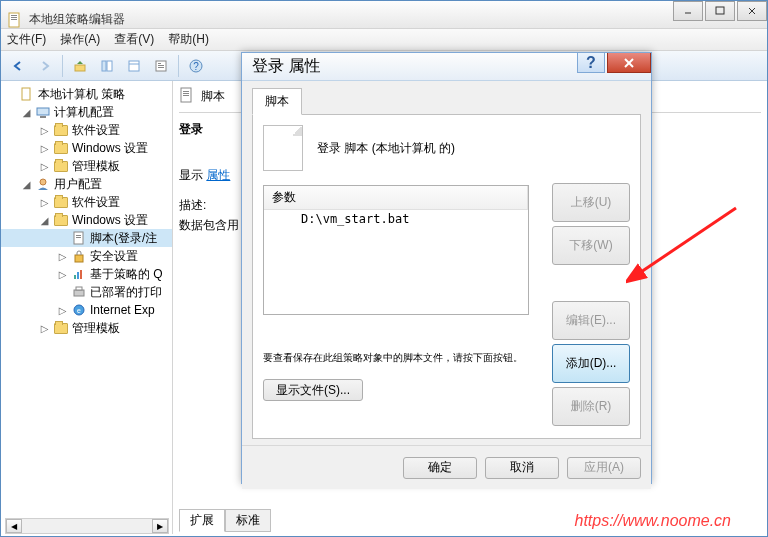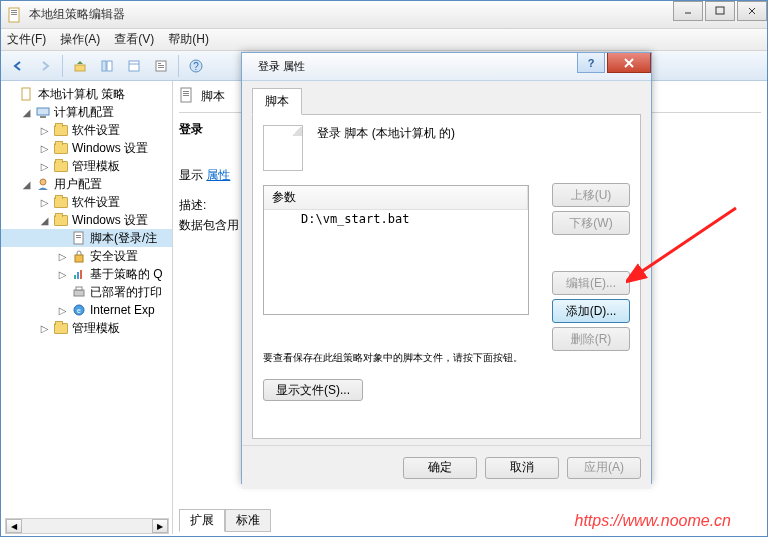--- a/index.html
+++ b/index.html
@@ -1,20 +1,20 @@
 <!DOCTYPE html>
 <html><head>
 <meta charset="utf-8">
 <style>
 * { box-sizing: border-box; margin: 0; padding: 0; font-family: "Microsoft YaHei", "SimSun", sans-serif; }
 body { width: 768px; height: 537px; background: #fff; position: relative; overflow: hidden; font-size: 12px; }
 
 
 .window { width: 768px; height: 537px; border: 1px solid #5a8cc0; background: #fff; position: absolute; }
-.titlebar { height: 28px; background: linear-gradient(#fdfdfd, #e8e8e8); border-bottom: 1px solid #d4d4d4; display: flex; align-items: center; padding-left: 6px; }
+.titlebar { height: 28px; background: linear-gradient(#fdfdfd, #e8e8e8); border-bottom: 1px solid #d4d4d4; display: flex; align-items: flex-end; padding-left: 6px; }
 .titlebar .icon { width: 16px; height: 16px; margin-right: 6px; }
 .titlebar .title { font-size: 12px; color: #333; }
 .win-controls { position: absolute; right: 0; top: 0; display: flex; }
 .win-btn { width: 30px; height: 20px; border: 1px solid #a0a0a0; background: linear-gradient(#f5f5f5,#e0e0e0); display: flex; align-items: center; justify-content: center; margin-left: 2px; }
 .win-btn svg { width: 10px; height: 10px; }
 
 .menubar { height: 22px; background: linear-gradient(#fafafa,#ececec); border-bottom: 1px solid #d4d4d4; display: flex; align-items: center; padding-left: 6px; gap: 14px; }
 .menubar span { font-size: 12px; color: #222; }
 
 .toolbar { height: 30px; background: linear-gradient(#f4f8fc,#dce8f5); border-bottom: 1px solid #b8cde2; display: flex; align-items: center; padding-left: 4px; gap: 1px; }
@@ -45,44 +45,44 @@
 .btab.active { background: #fff; border-bottom: 1px solid #fff; }
 
 .scrollbar-h { position: absolute; bottom: 2px; left: 4px; width: 164px; height: 16px; background: #f0f0f0; border: 1px solid #d0d0d0; display: flex; }
 .scrollbar-h .arrow { width: 16px; height: 14px; background: linear-gradient(#fcfcfc,#e4e4e4); border: 1px solid #b8b8b8; display: flex; align-items: center; justify-content: center; font-size: 8px; }
 .scrollbar-h .thumb { flex: 1; }
 
 .watermark { position: absolute; right: 36px; bottom: 6px; color: #ff4040; font-size: 16px; font-style: italic; }
 
 
 .dialog { position: absolute; left: 241px; top: 52px; width: 411px; height: 432px; border: 1px solid #7fa8d6; background: #f0f0f0; box-shadow: 0 0 8px rgba(0,0,0,.3); }
-.dlg-title { height: 28px; background: linear-gradient(#fdfdfd,#e6eef7); border-bottom: 1px solid #c0d4e8; display: flex; align-items: center; padding-left: 16px; font-size: 11px; position: relative; }
+.dlg-title { height: 28px; background: linear-gradient(#fdfdfd,#e6eef7); border-bottom: 1px solid #c0d4e8; display: flex; align-items: center; padding-left: 10px; font-size: 16px; position: relative; }
 .dlg-title .dlg-controls { position: absolute; right: 0; top: 0; display: flex; }
 .dlg-help { width: 28px; height: 20px; background: linear-gradient(#eaf3fc,#c9def5); border: 1px solid #7fa8d6; display: flex; align-items: center; justify-content: center; color: #2a5a9a; border-top: none; }
 .dlg-close { width: 44px; height: 20px; background: linear-gradient(#e98a7f,#c9472f); border: 1px solid #9c2f1c; display: flex; align-items: center; justify-content: center; border-top: none; margin-left: 2px; }
 .dlg-close svg { stroke: #fff; }
 
 .dlg-body { padding: 6px 10px 10px 10px; height: calc(100% - 28px - 38px); }
 .dlg-tabs { display: flex; border-bottom: 1px solid #c0c0c0; }
 .dlg-tab { padding: 4px 12px; border: 1px solid #c0c0c0; background: #f4f4f4; font-size: 12px; margin-right: 2px; position: relative; top: 1px; }
 .dlg-tab.active { background: #fff; border-bottom: 1px solid #fff; }
 .dlg-panel { border: 1px solid #c0c0c0; border-top: none; background: #fff; padding: 10px; height: calc(100% - 24px); position: relative; }
 
-.script-hdr { display: flex; align-items: flex-start; gap: 14px; margin-bottom: 14px; }
+.script-hdr { display: flex; align-items: center; gap: 14px; margin-bottom: 14px; }
 .script-icon { width: 40px; height: 46px; border: 1px solid #c0c0c0; background: #fff; position: relative; }
 .script-icon::before { content: ""; position: absolute; right: 0; top: 0; width: 10px; height: 10px; background: linear-gradient(135deg,#fff 50%,#ddd 50%); }
 
 .dlg-list { border: 1px solid #b0b0b0; background: #fff; height: 130px; width: 266px; }
 .dlg-list-hdr { display: flex; border-bottom: 1px solid #e0e0e0; background: linear-gradient(#fcfcfc,#f0f0f0); }
 .dlg-list-col { padding: 3px 8px; border-right: 1px solid #e0e0e0; font-size: 12px; }
 .dlg-list-row { display: flex; }
 .dlg-list-cell { padding: 2px 8px; font-size: 12px; font-family: "SimSun", monospace; margin-left: 29px; }
 
 .dlg-side-btns { position: absolute; right: 10px; top: 68px; display: flex; flex-direction: column; gap: 4px; }
-.side-btn { width: 78px; height: 24px; border: 1px solid #adadad; background: linear-gradient(#f4f4f4,#e6e6e6); font-size: 12px; border-radius: 3px; }
+.side-btn { width: 78px; height: 39px; border: 1px solid #adadad; background: linear-gradient(#f4f4f4,#e6e6e6); font-size: 12px; border-radius: 3px; }
 .side-btn:disabled { color: #999; }
 .side-btn.hl { border: 1px solid #3c7fb1; background: linear-gradient(#eaf6fd,#c4e5f6); }
 
 .dlg-note { font-size: 10px; margin-top: 36px; }
 .show-files-btn { width: 100px; height: 22px; border: 1px solid #adadad; background: linear-gradient(#f4f4f4,#e6e6e6); font-size: 12px; margin-top: 14px; border-radius: 3px; }
 
 .dlg-footer { height: 44px; background: #f0f0f0; border-top: 1px solid #d8d8d8; display: flex; align-items: center; justify-content: flex-end; gap: 8px; padding-right: 10px; padding-left: 47px; }
 .dlg-ftbtn { width: 74px; height: 22px; border: 1px solid #adadad; background: linear-gradient(#f4f4f4,#e6e6e6); font-size: 12px; border-radius: 3px; }
 .dlg-ftbtn:disabled { color: #999; }
 

